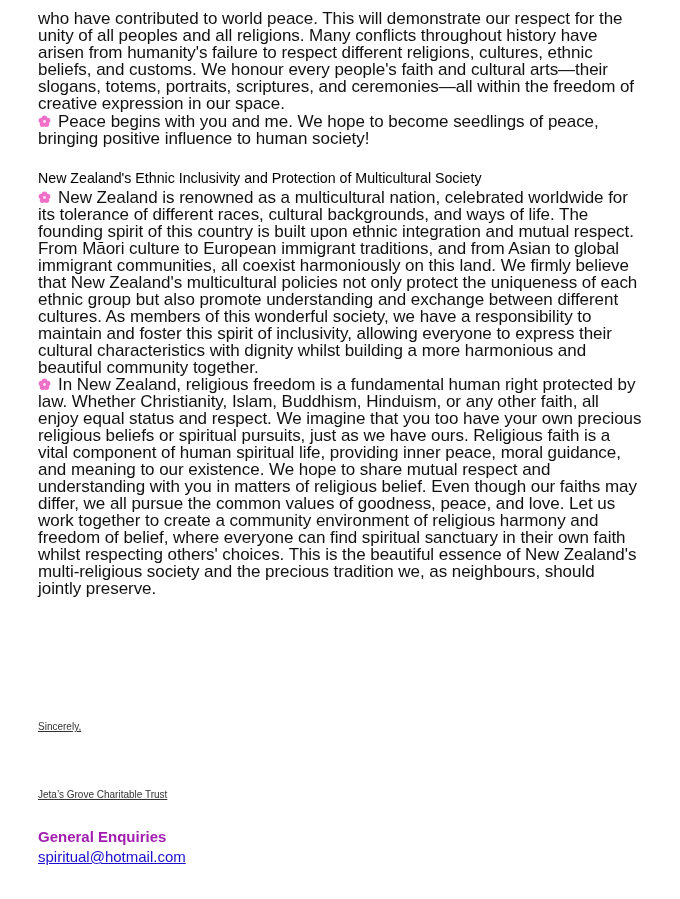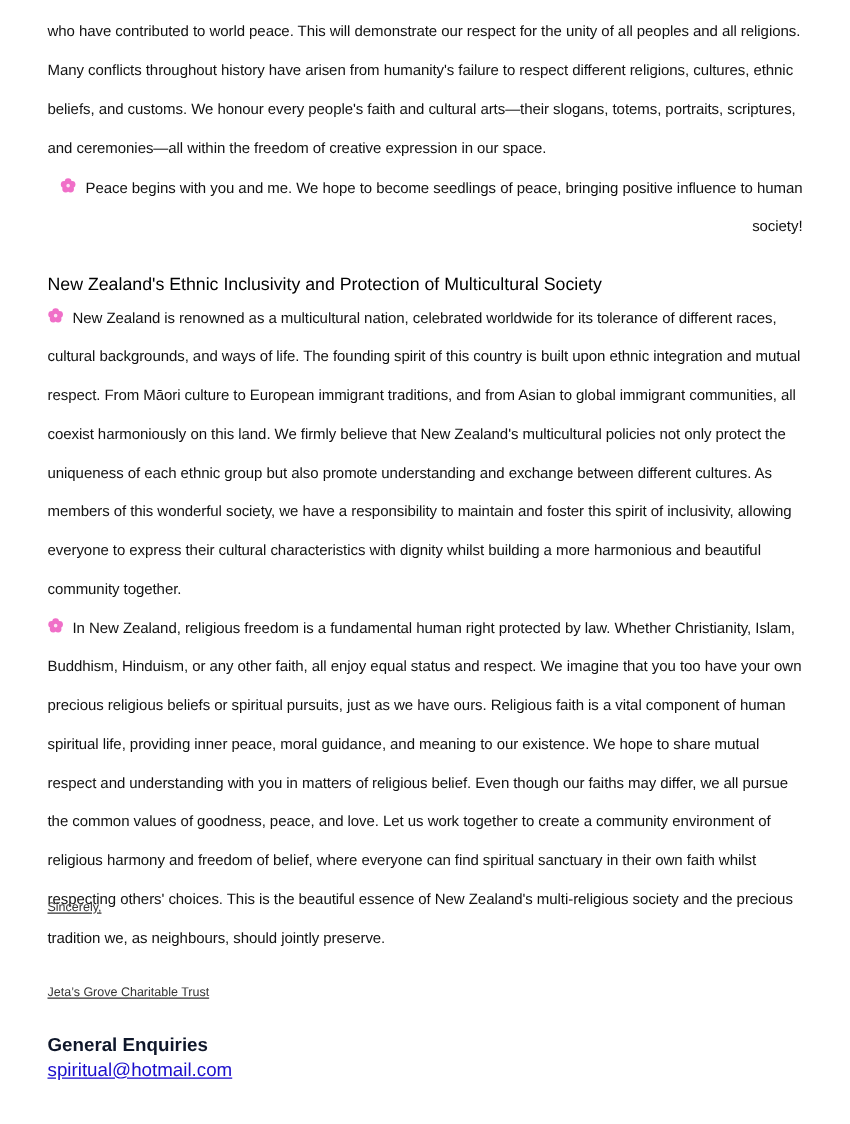--- a/index.html
+++ b/index.html
@@ -3,41 +3,41 @@
 <meta charset="utf-8">
 <style>
   html, body { margin: 0; padding: 0; background: #ffffff; }
   body {
     width: 680px; height: 899px; overflow: hidden;
     font-family: "Liberation Sans", sans-serif;
     color: #111111;
   }
   .doc { position: relative; padding: 0 38px 0 38px; }
   .para {
-    font-size: 12px; line-height: 31px; margin: 0; padding: 0;
+    font-size: 17px; line-height: 17px; margin: 0; padding: 0;
     letter-spacing: -0.05px;
   }
   .p1 { padding-top: 10px; }
-  .p2 { margin-top: 1px; text-align: right; }
+  .p2 { margin-top: 1px; }
   .heading {
     font-size: 14.2px; font-weight: normal; line-height: 22.2px;
     margin: 19px 0 0 0; color: #000;
   }
   .flower {
     display: inline-block; width: 13px; height: 13px; margin-right: 7px;
     vertical-align: -1px;
   }
   .closing {
     font-size: 10px; color: #333; margin: 0; position: absolute; left: 38px; text-decoration: underline;
   }
   .sincerely { top: 721px; }
   .org { top: 789px; }
   .enq-title {
     position: absolute; left: 38px; top: 828px;
-    font-size: 15px; font-weight: bold; color: #0f172a; margin: 0;
+    font-size: 15px; font-weight: bold; color: #a21caf; margin: 0;
   }
   .email {
     position: absolute; left: 38px; top: 848px;
     font-size: 15px; color: #1a0dcc; text-decoration: underline; margin: 0;
   }
 </style>
 </head>
 <body>
 
 <div class="doc">

